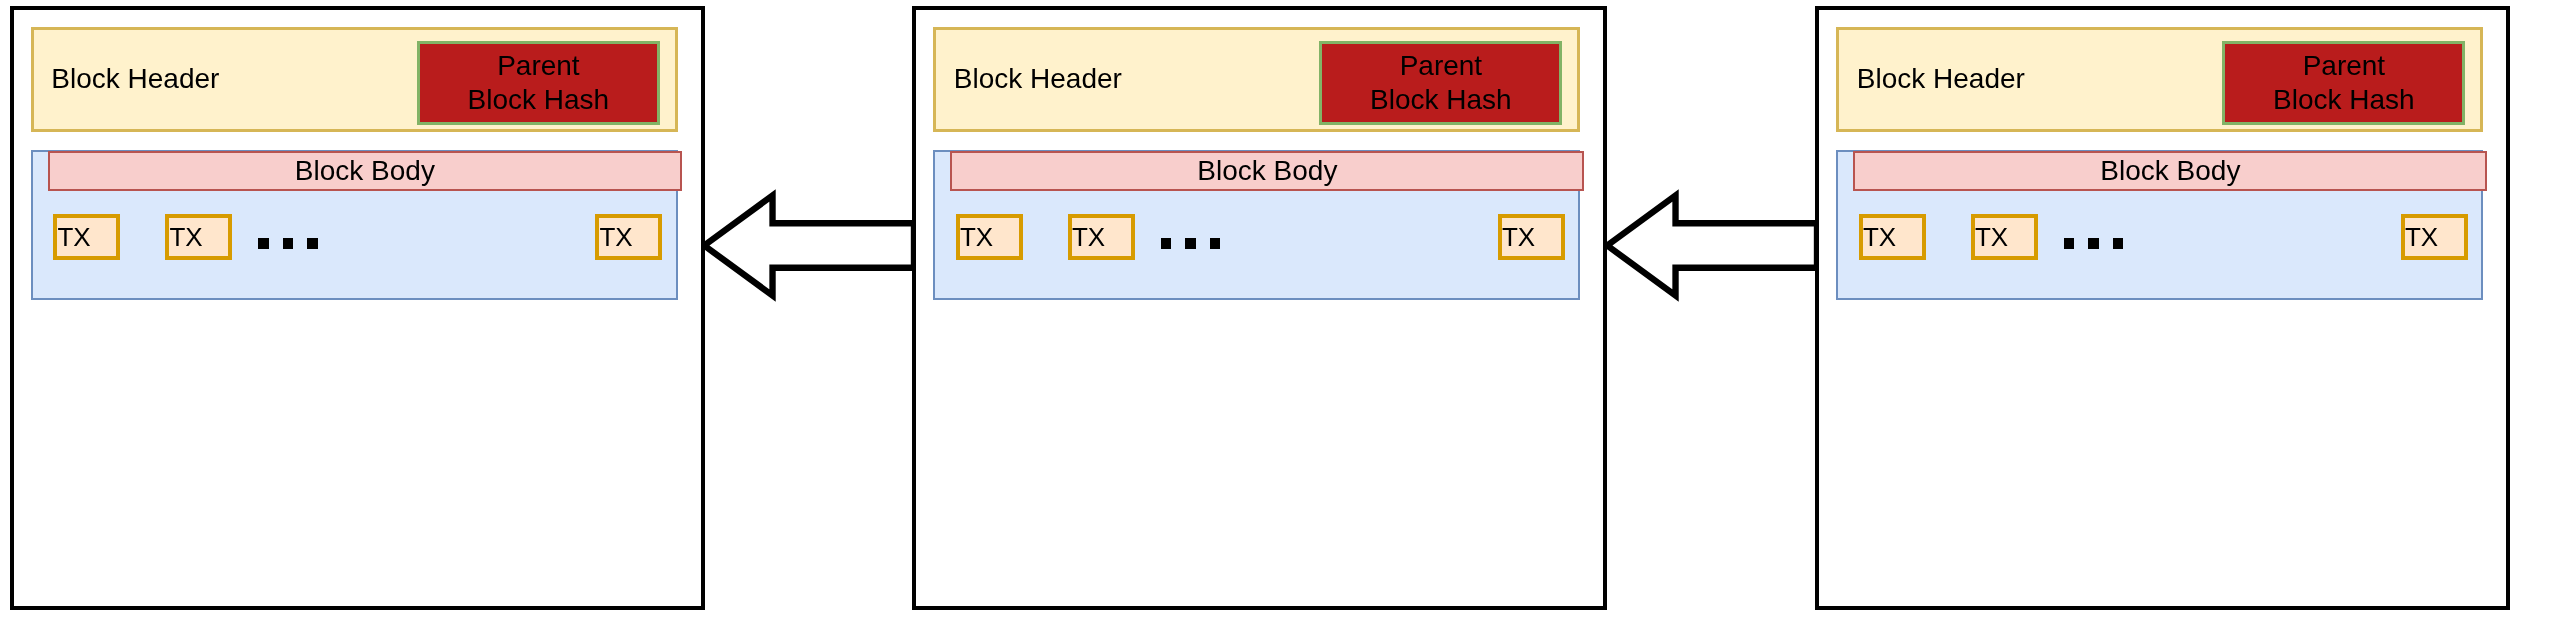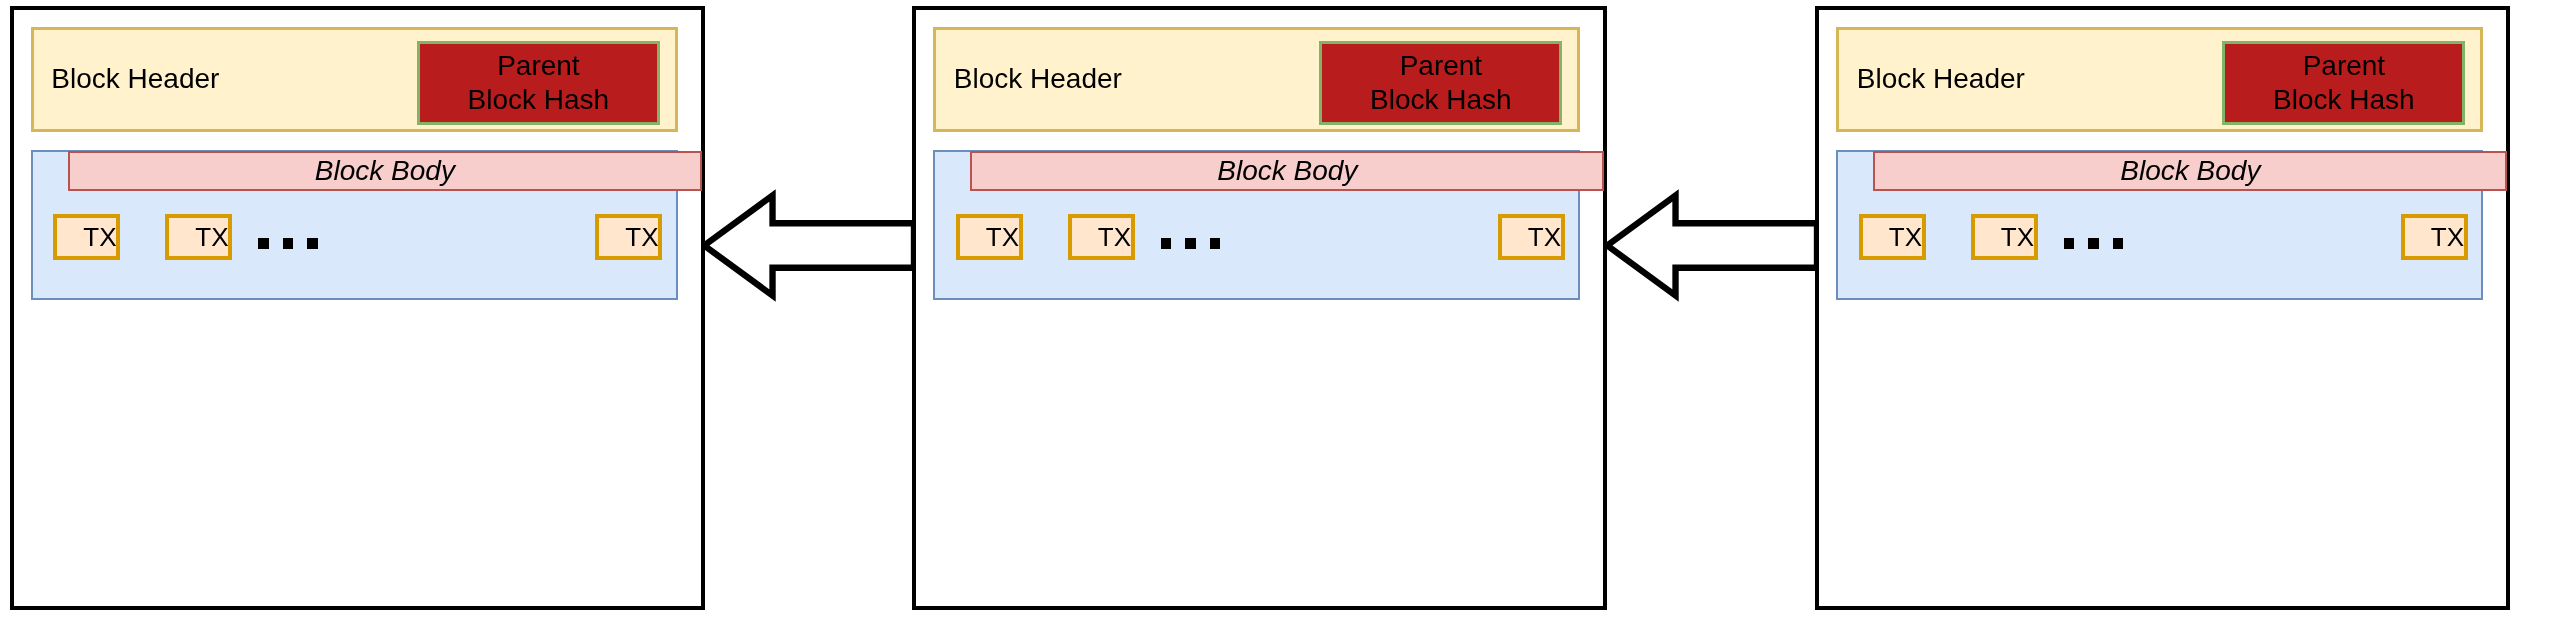--- a/index.html
+++ b/index.html
@@ -87,31 +87,30 @@
     width: 647px;
     height: 150px;
     background: #dae8fc;
     border: 2.4px solid #6c8ebf;
     box-sizing: border-box;
   }
 
   
   .block-body-bar {
     position: absolute;
-    left: 35px;
+    left: 15px;
     top: -1.6px;
     width: 634px;
     height: 40px;
     background: #f8cecc;
     border: 2.4px solid #b85450;
     box-sizing: border-box;
     display: flex;
     align-items: center;
     justify-content: center;
-    font-style: italic;
   }
   .block-body-label {
     font-size: 28px;
     color: #000000;
     white-space: nowrap;
   }
 
   
   .tx-row {
     position: absolute;
@@ -123,21 +122,21 @@
     align-items: center;
   }
   .tx-box {
     width: 67px;
     height: 46px;
     background: #ffe6cc;
     border: 4px solid #d79b00;
     box-sizing: border-box;
     display: flex;
     align-items: center;
-    justify-content: flex-end;
+    justify-content: flex-start;
     flex: 0 0 auto;
   }
   .tx-label {
     font-size: 26px;
     color: #000000;
     white-space: nowrap;
   }
   .tx-gap-a { flex: 0 0 45px; }
   .tx-ellipsis {
     flex: 0 0 auto;

